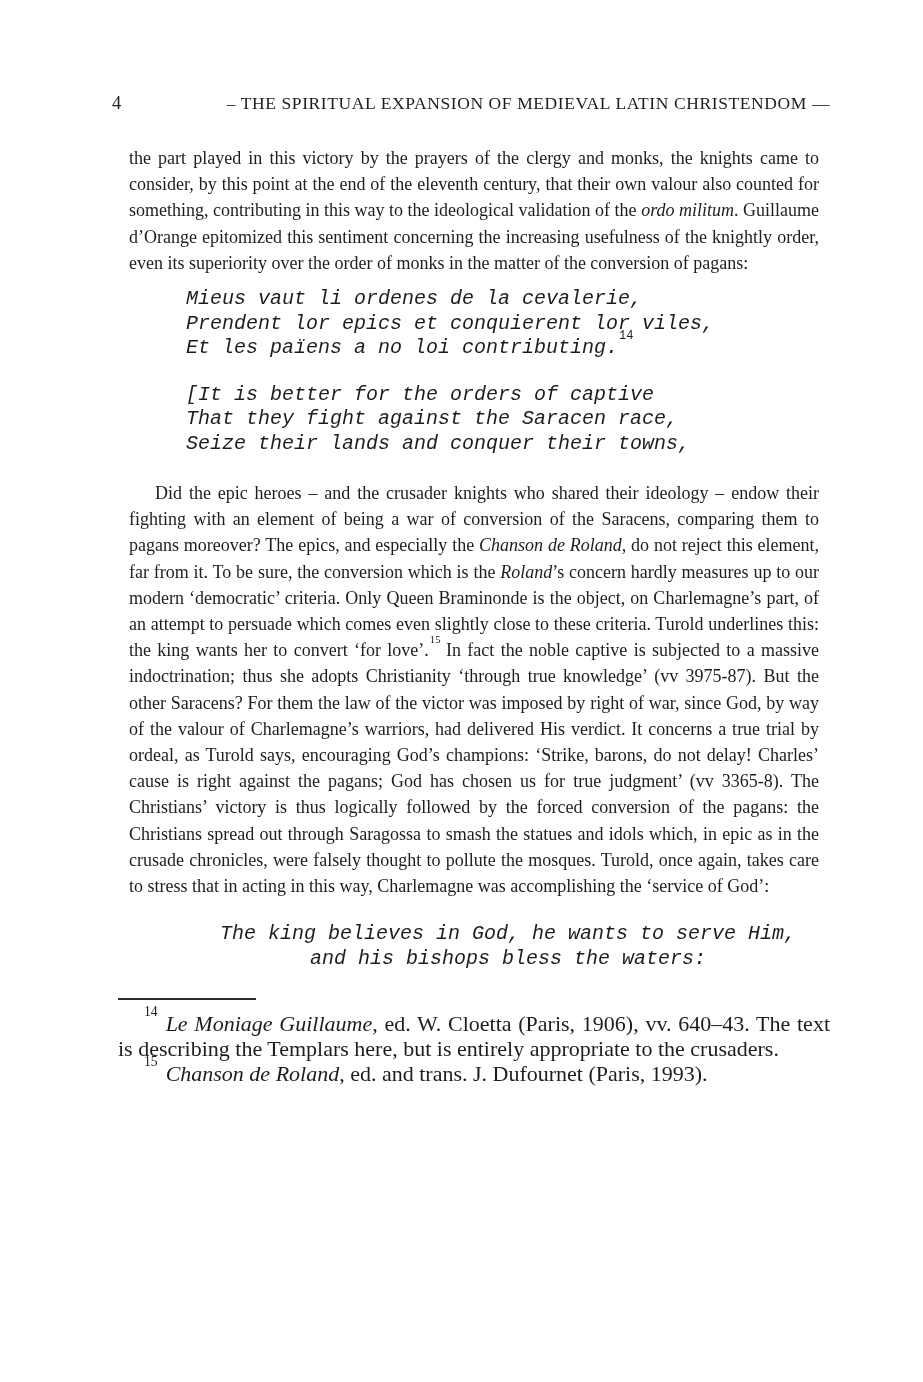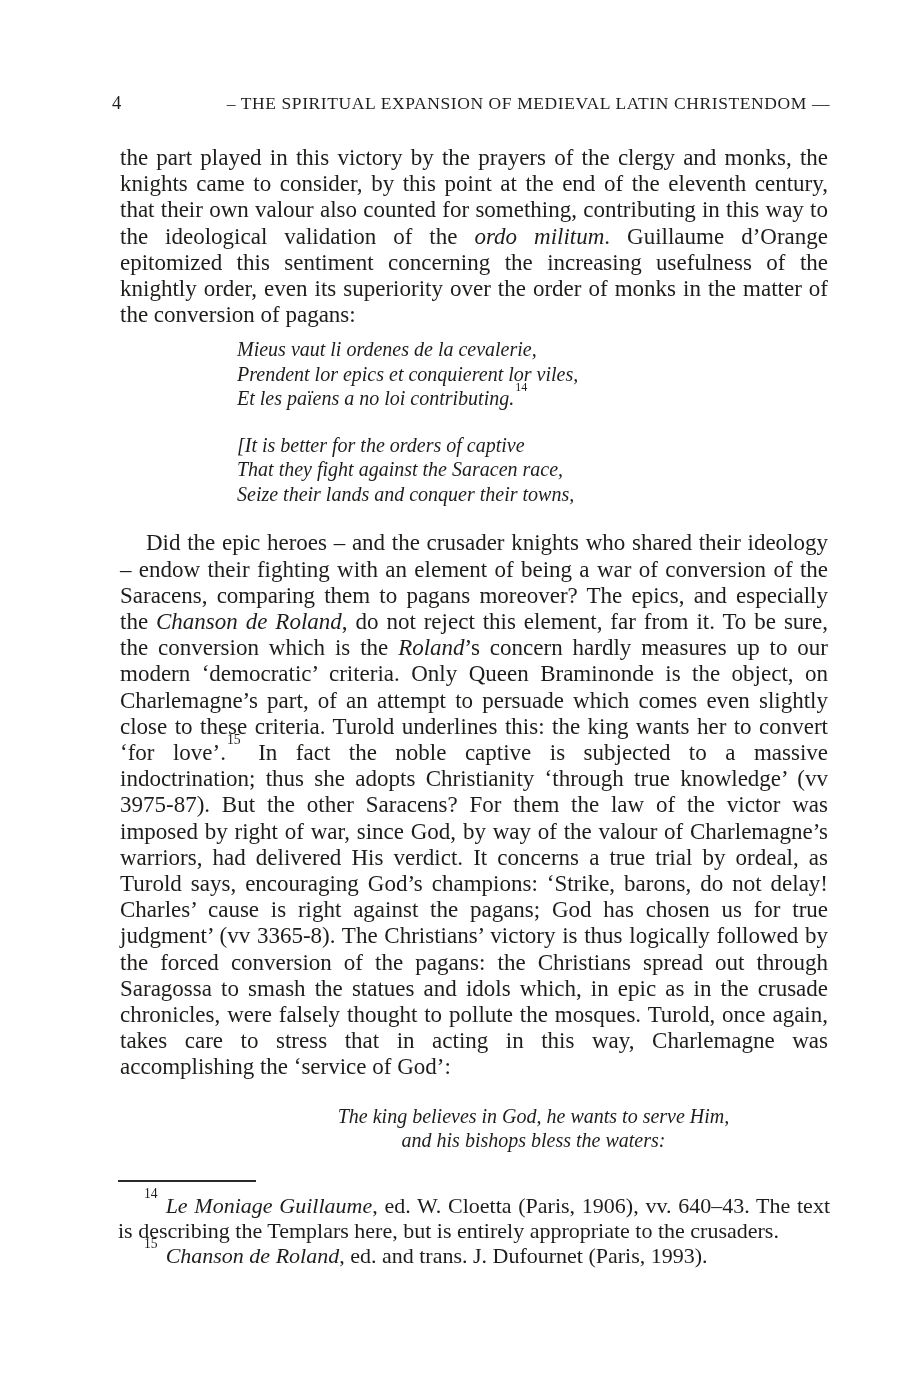--- a/index.html
+++ b/index.html
@@ -34,32 +34,33 @@
   .pagenum {
     font-size: 18.5px;
     margin-left: -6px;
     letter-spacing: 0;
   }
   .head-title {
     flex: 1;
     text-align: right;
   }
   .body {
-    margin: 2px;
-    font-size: 23px;
+    margin: 11px;
+    font-size: 18px;
     line-height: 26.2px;
     text-align: justify;
   }
   .para1 { margin-top: 31px; }
   .para2 { margin-top: 24px; text-indent: 26px; }
   .verse {
-    margin: 0 0 0 119px;
+    margin: 0 0 0 68px;
     font-style: italic;
     font-size: 20px;
     line-height: 24.5px;
+    font-family: Liberation Mono, monospace;
   }
   .verse-french  { margin-top: 9px;  }
   .verse-transl  { margin-top: 22px; }
   .verse-king    { margin-top: 23px; text-align: center; }
   .verse-line { white-space: nowrap; }
   sup.fnref {
     font-size: 0.6em;
     font-style: normal;
     line-height: 0;
     position: relative;

